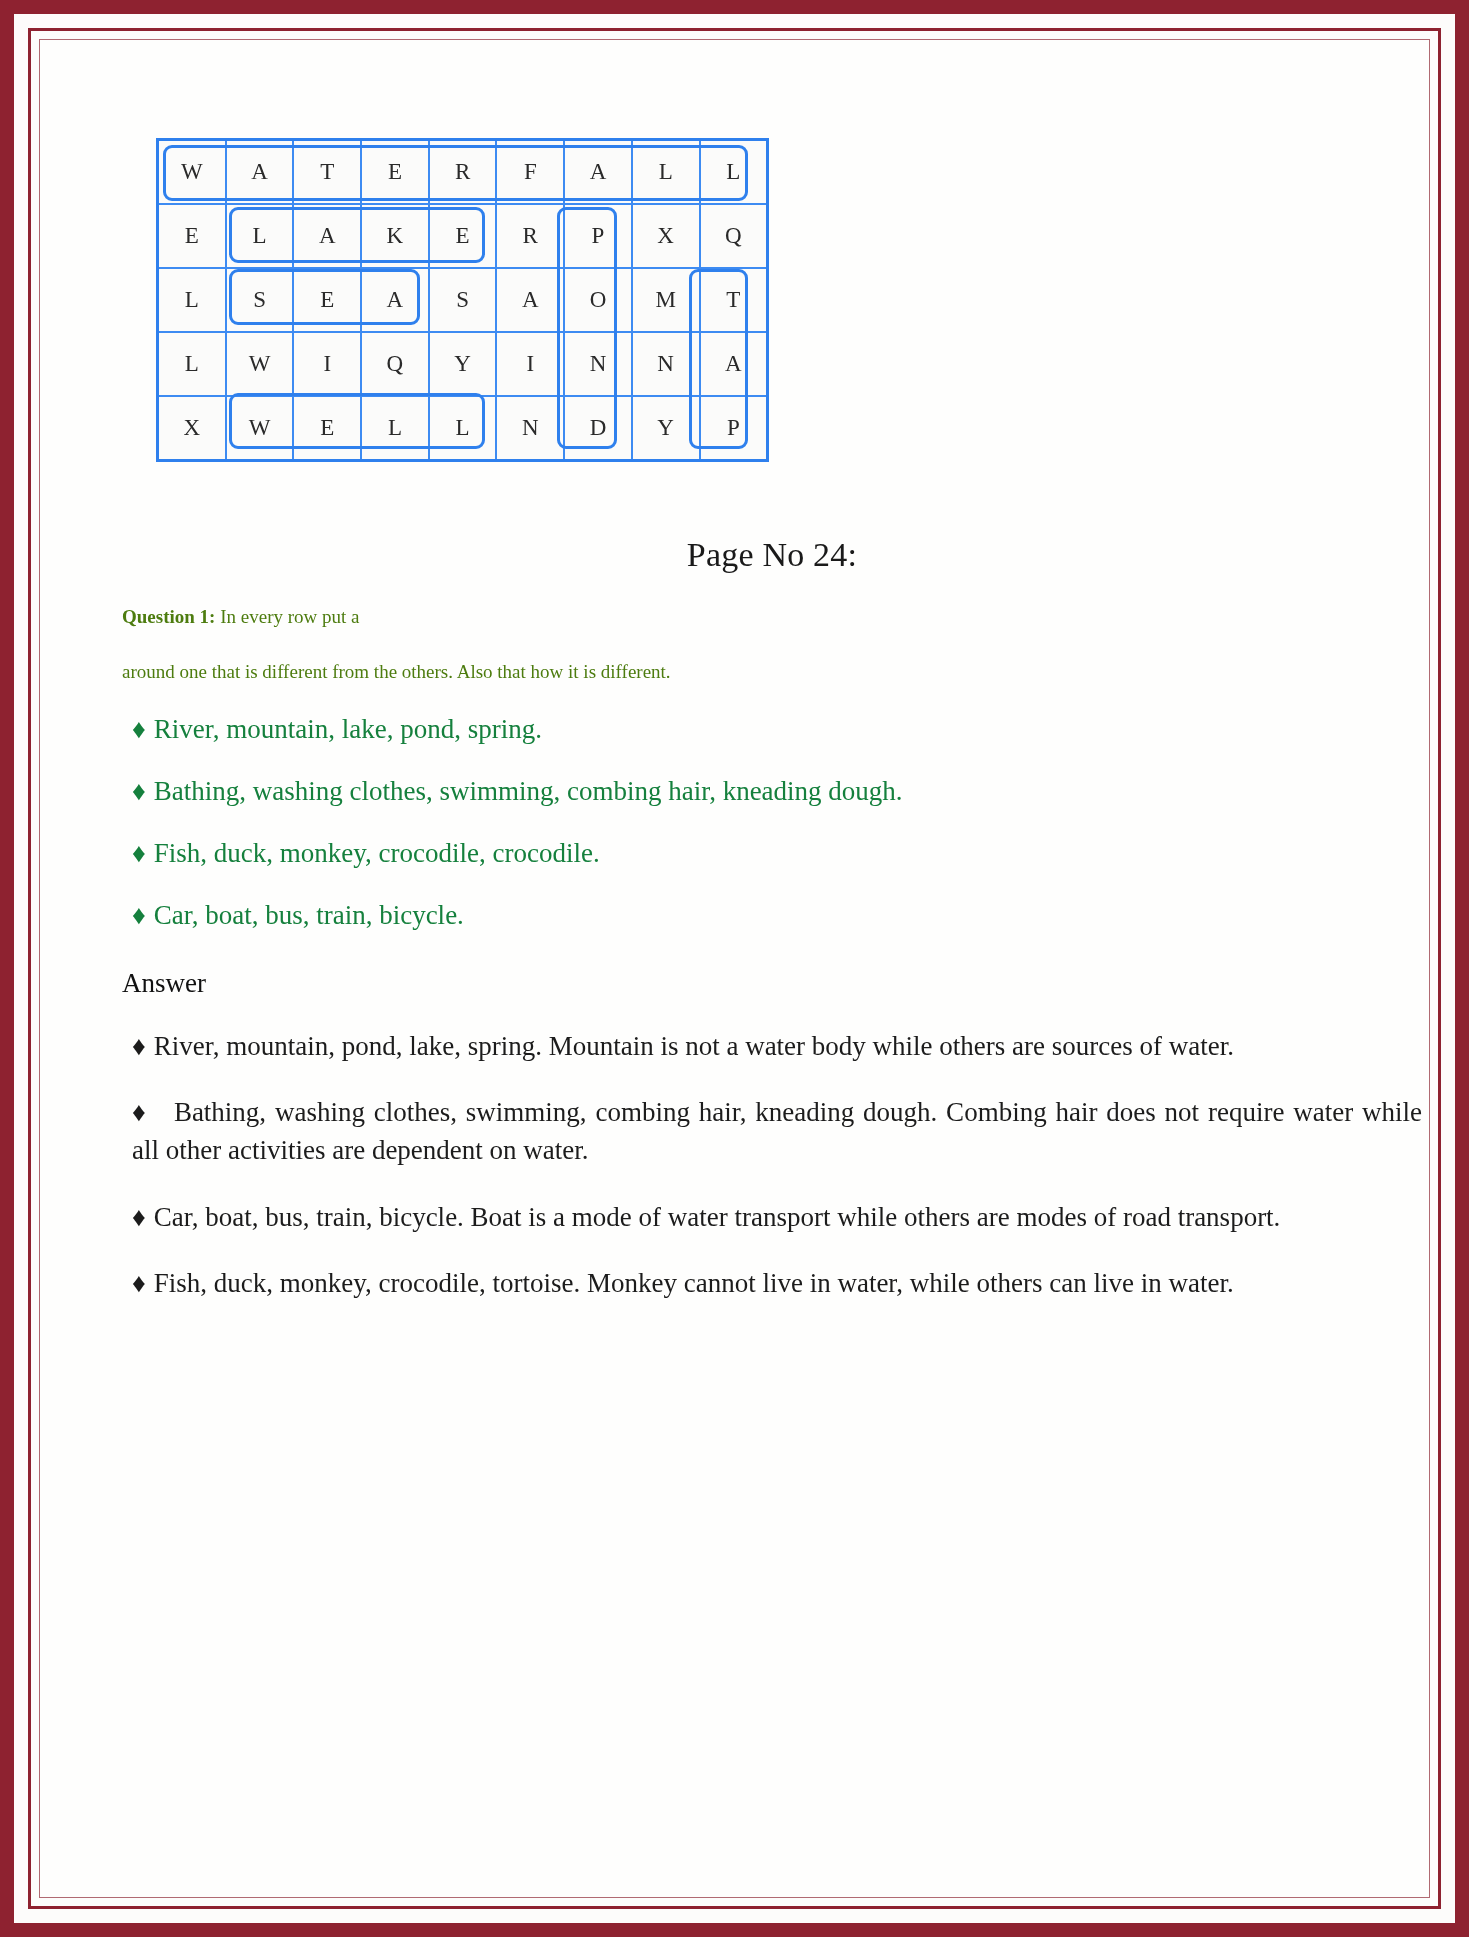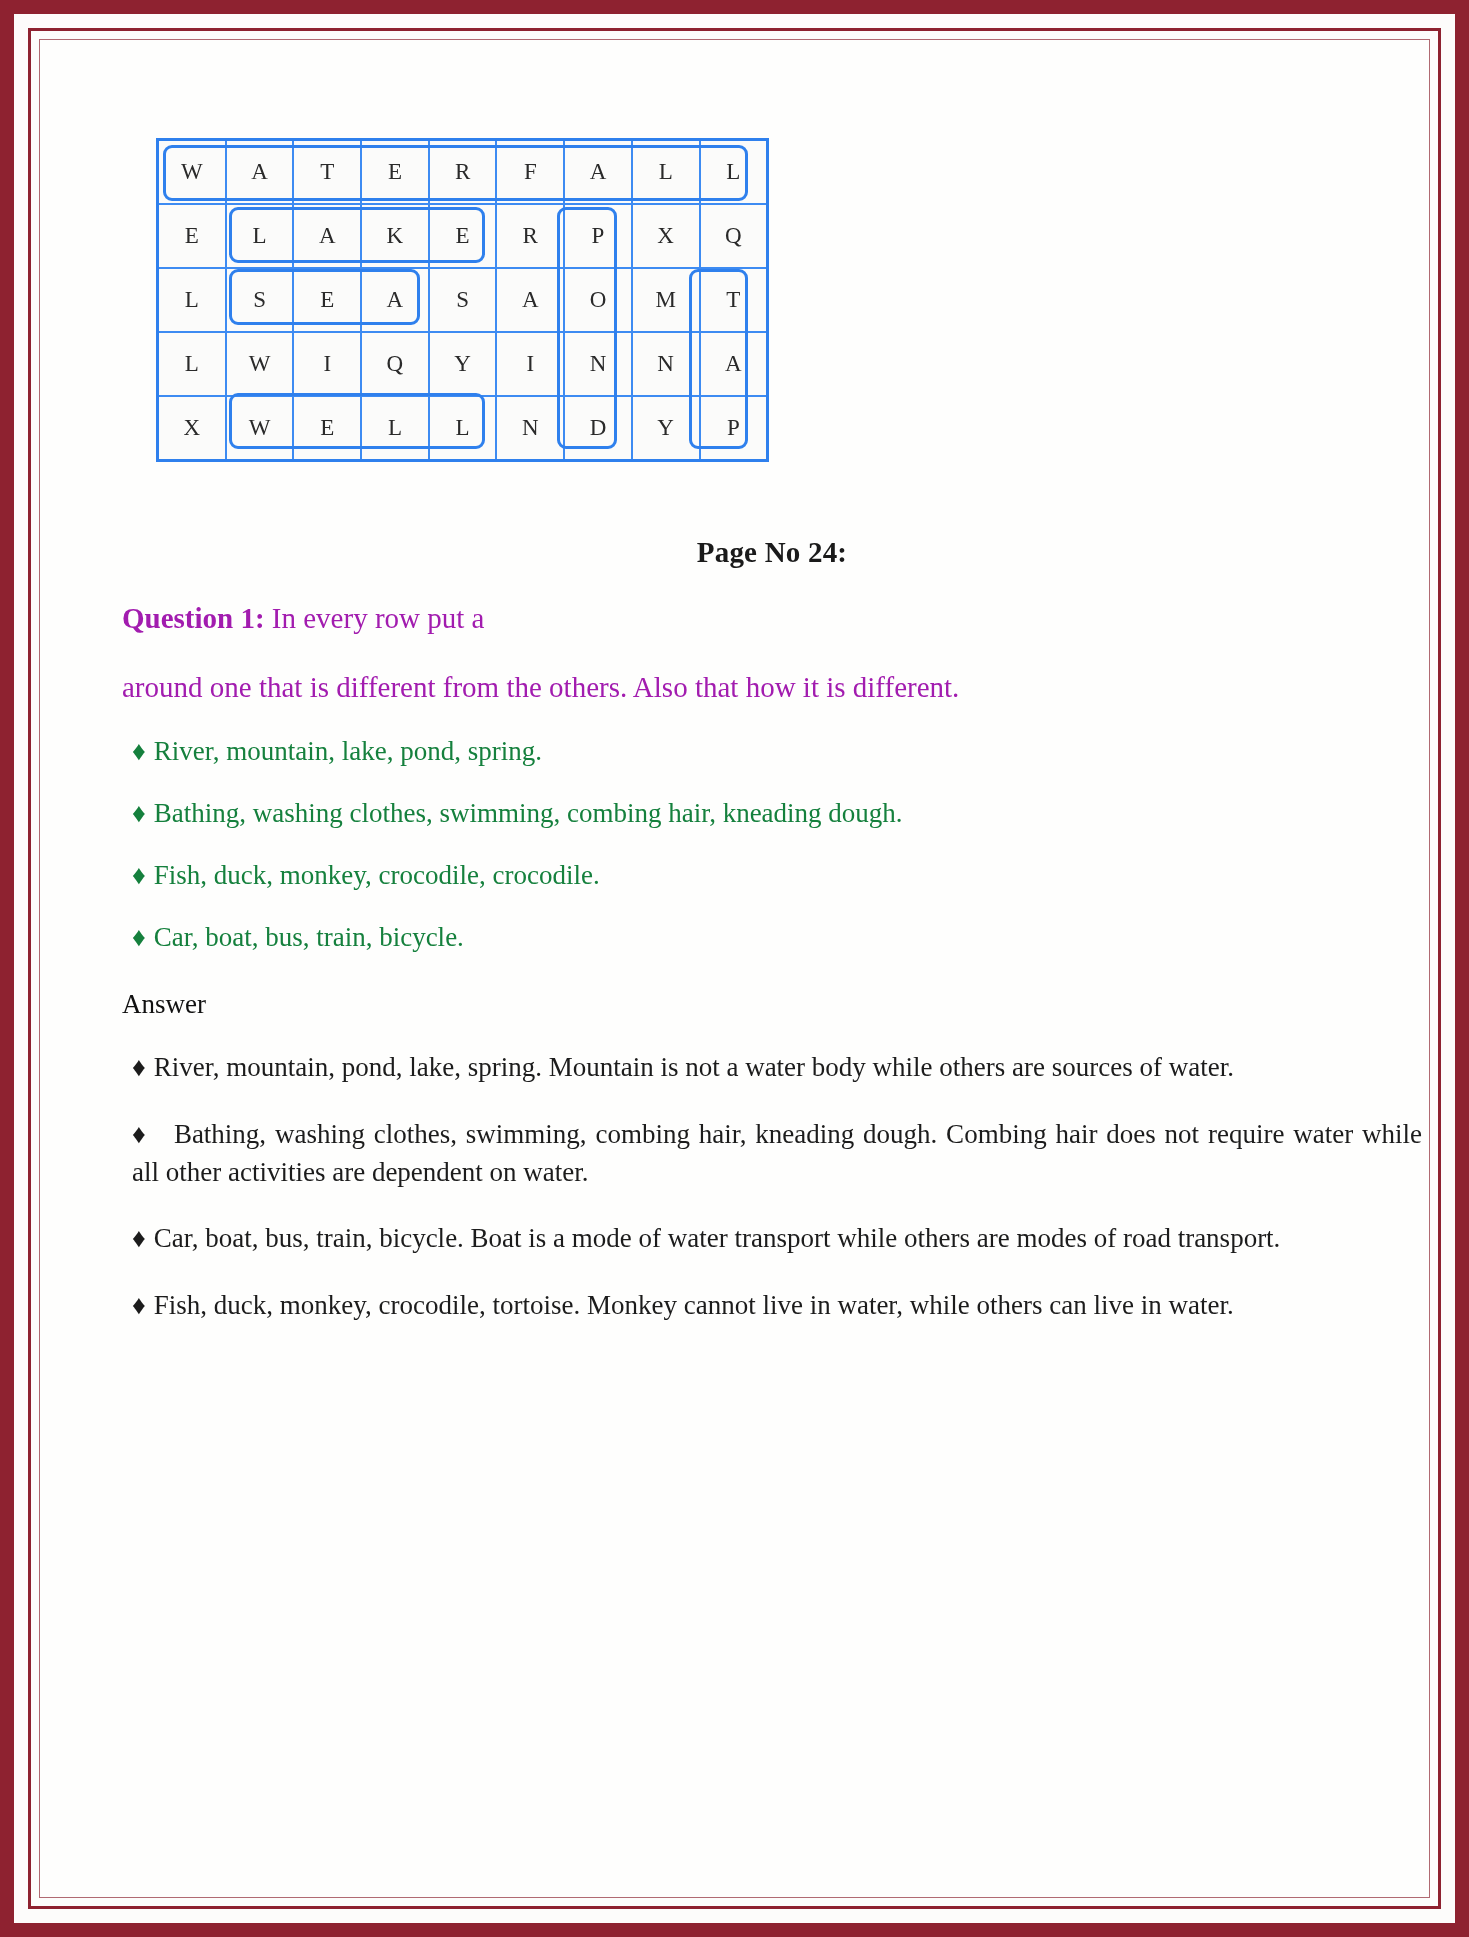--- a/index.html
+++ b/index.html
@@ -80,29 +80,29 @@
     position: absolute;
     border: 3px solid #2f80ed;
     border-radius: 9px;
     pointer-events: none;
     background: transparent;
   }
 
   
   .page-heading {
     text-align: center;
-    font-weight: bold;
-    font-size: 29px;
+    font-weight: normal;
+    font-size: 34px;
     color: #1a1a1a;
     margin: 74px 0 0 0;
     letter-spacing: 0.2px;
   }
   .para {
-    font-size: 29px;
-    color: #a21caf;
+    font-size: 19px;
+    color: #4d7c0f;
     line-height: 1.34;
     margin: 30px 0 0 0;
   }
   .q-label { font-weight: bold; }
   .bullet-line {
     font-size: 27px;
     color: #15803d;
     line-height: 1.34;
     margin: 26px 0 0 0;
     padding-left: 10px;

